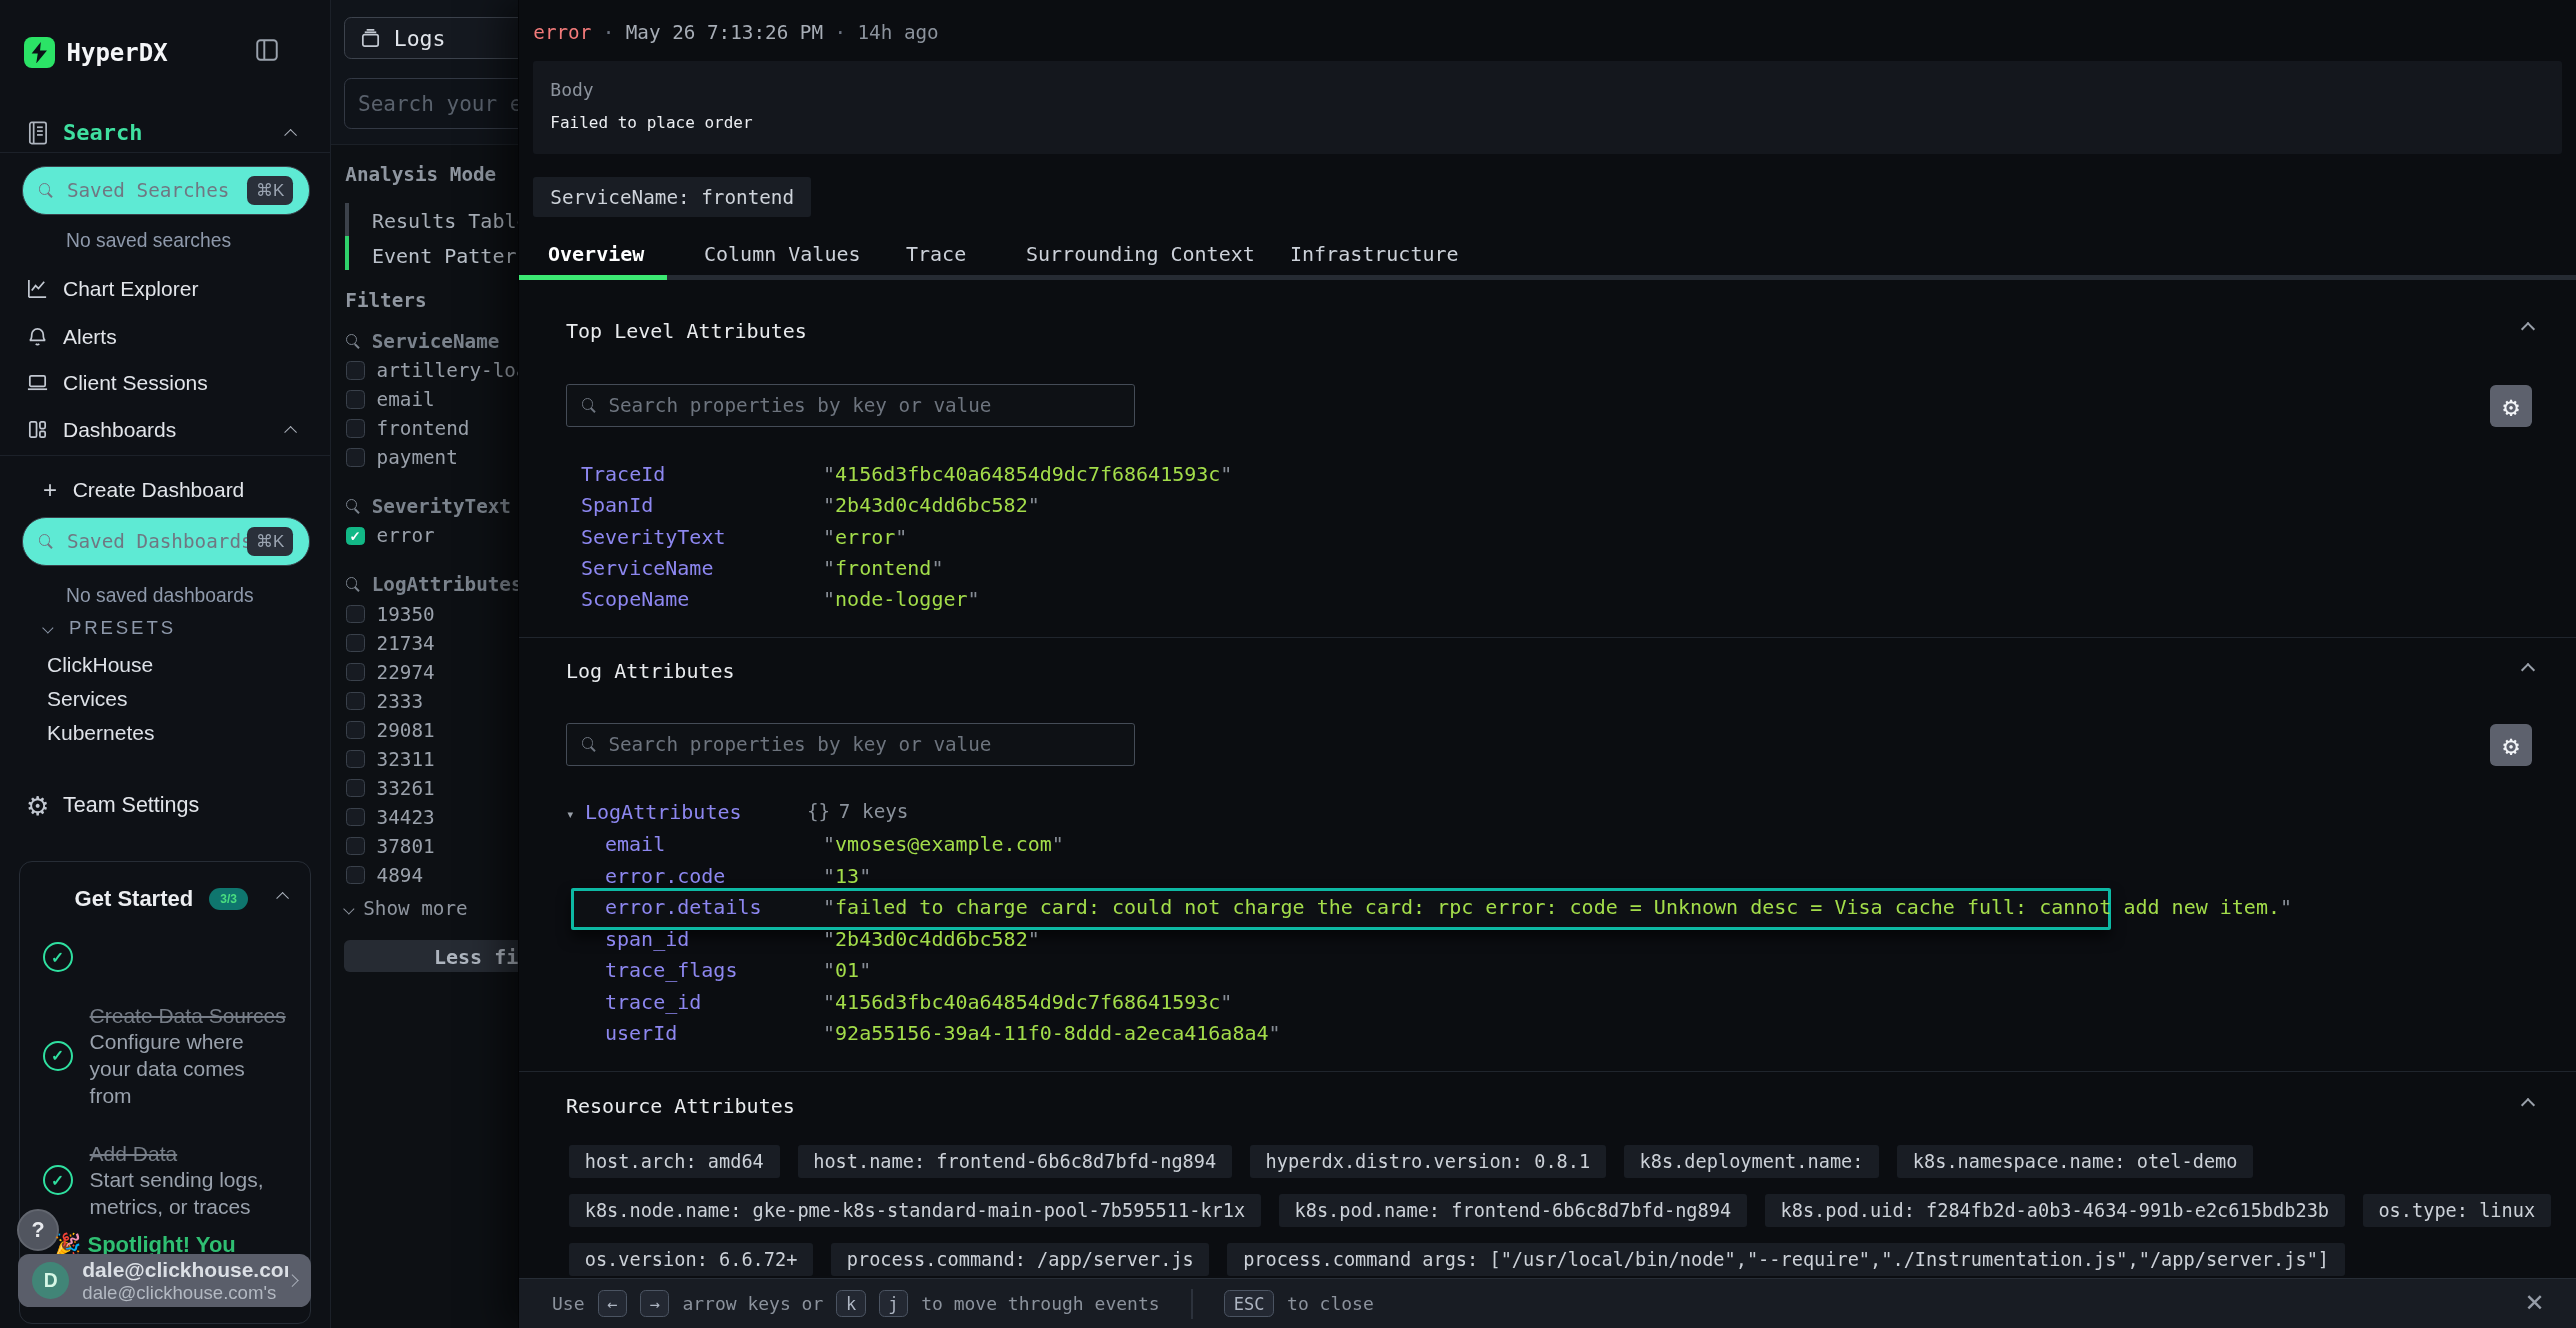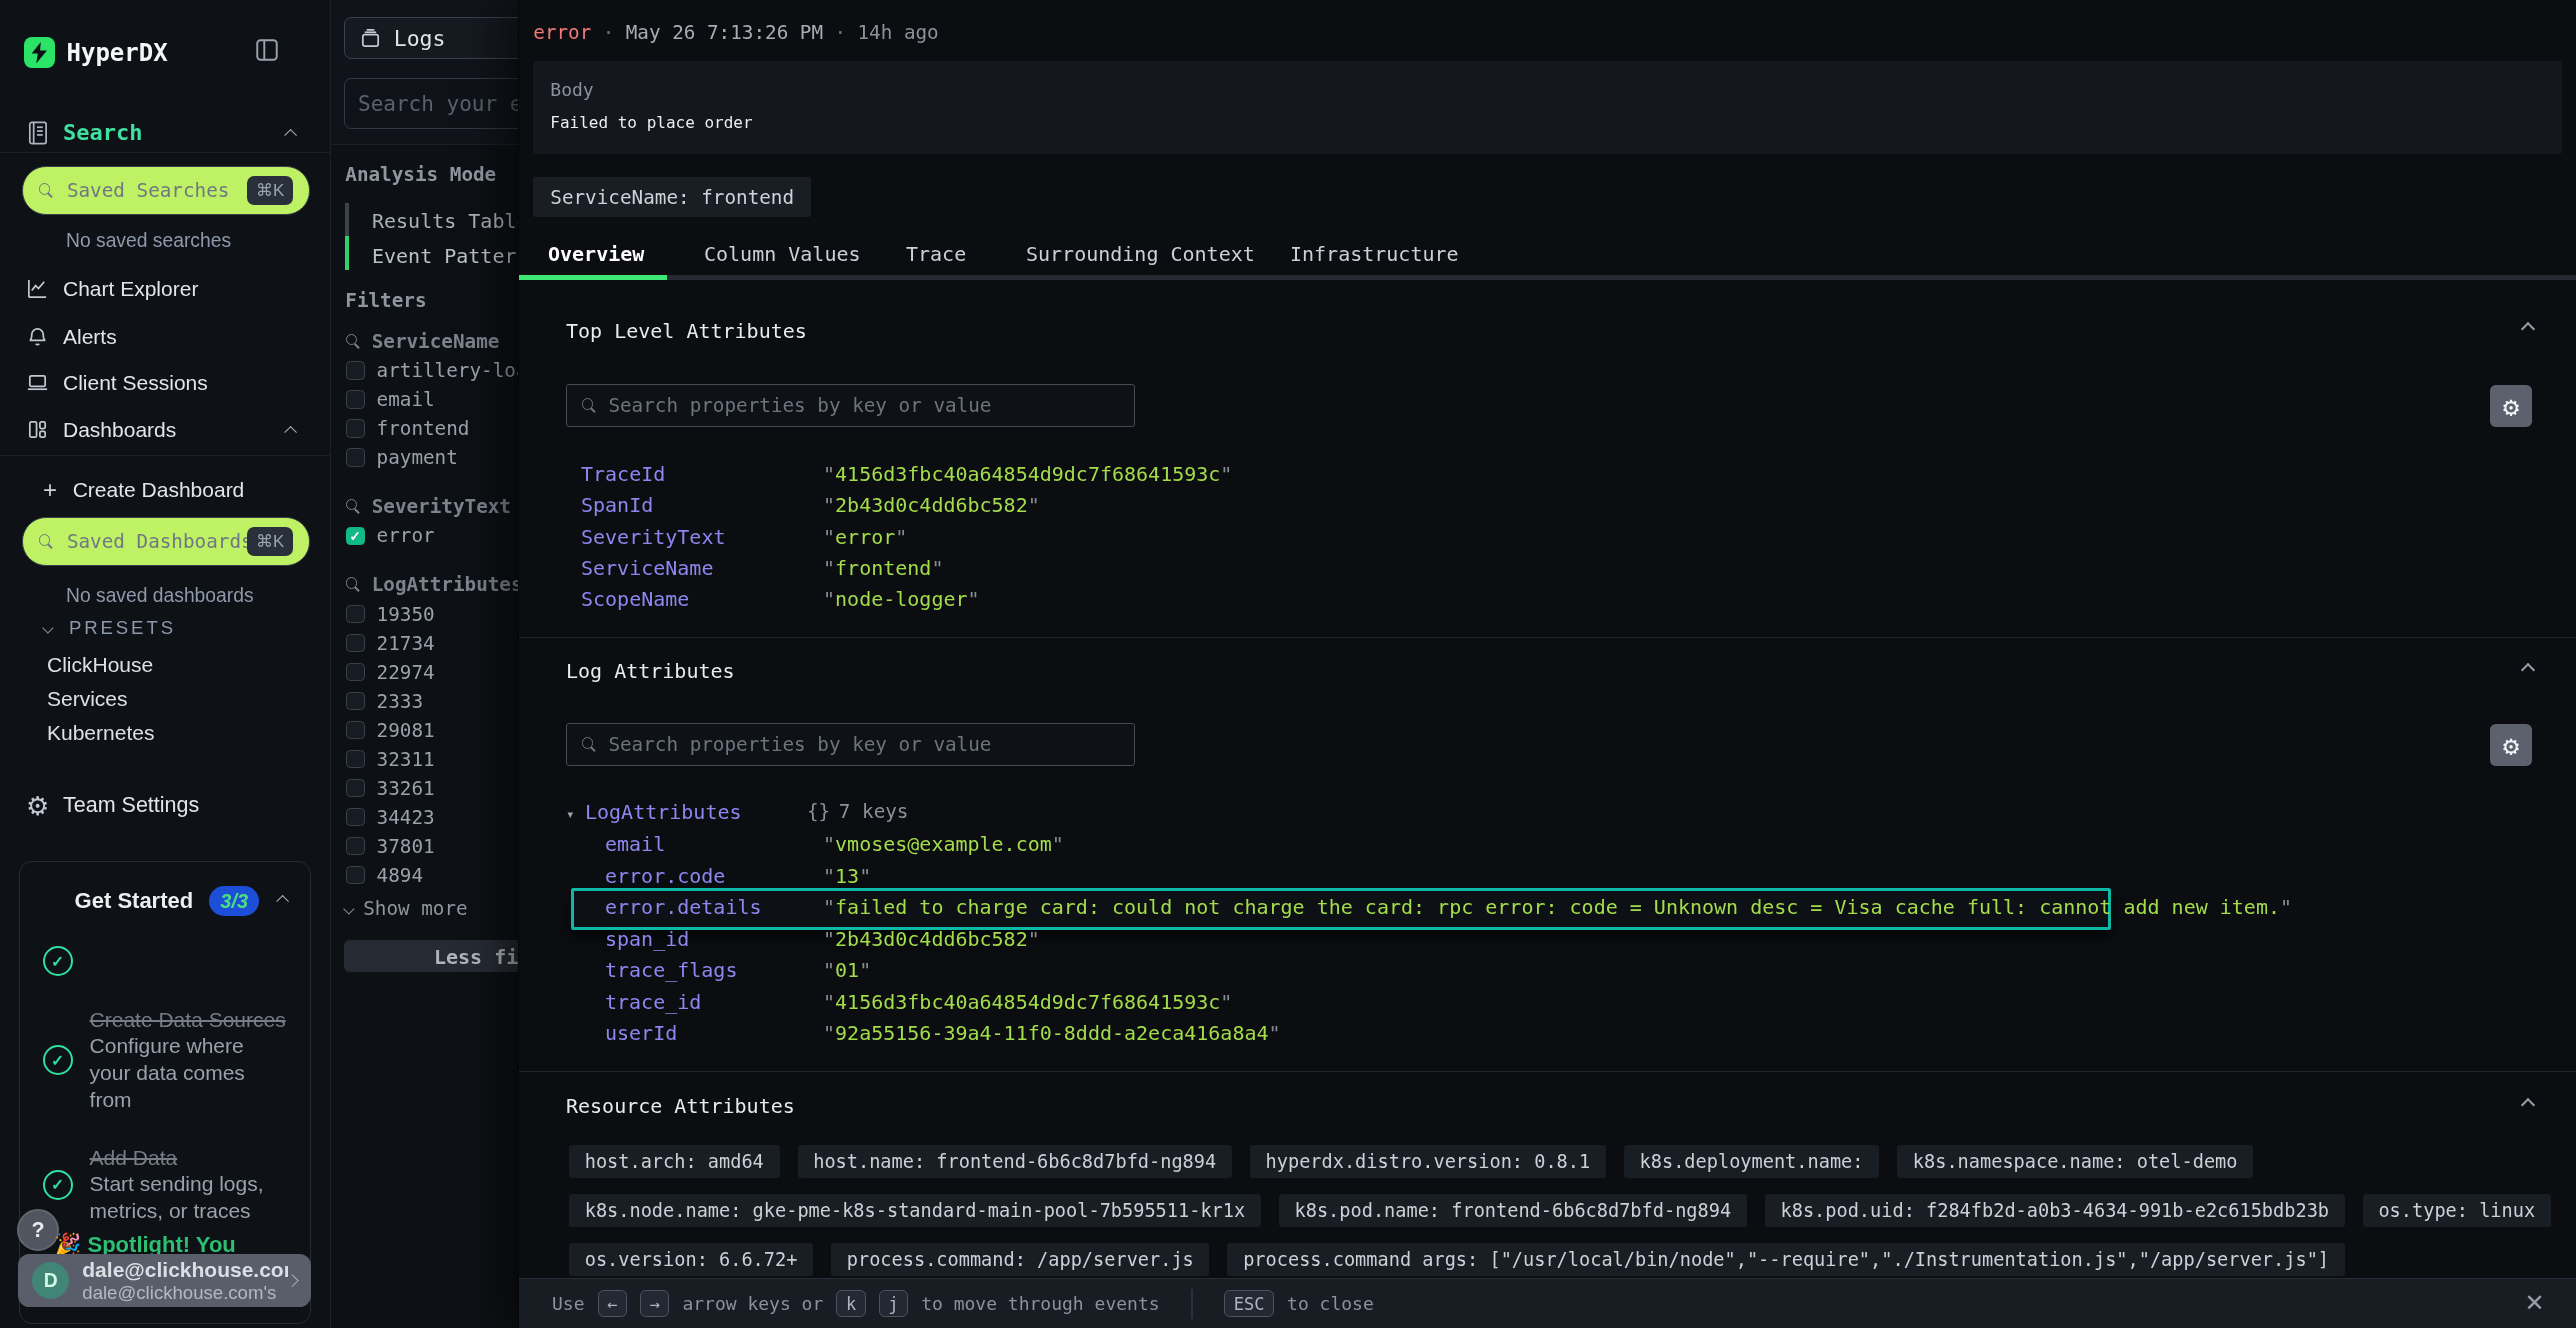--- a/index.html
+++ b/index.html
@@ -21,37 +21,37 @@
   #sidebar { position:absolute; left:0; top:0; width:331px; height:1328px; background:#0e1116; border-right:0.7px solid #1c2129; z-index:1; }
   .logo-row { position:absolute; left:23.6px; top:34px; width:286px; height:37px; display:flex; align-items:center; }
   .bolt { width:31.5px; height:31.5px; border-radius:7.9px; background:#2be366; display:flex; align-items:center; justify-content:center; }
   .logo-text { margin-left:11.4px; font-family:"DejaVu Sans Mono", monospace; font-weight:bold; font-size:24px; color:#f4f6f8; }
   .collapse-btn { position:absolute; right:29px; top:2.9px; color:#9aa2ad; }
   .nav-row { position:absolute; left:0; width:331px; height:37px; display:flex; align-items:center; padding-left:26px; color:#e2e5ea; font-size:21px; }
   .nav-row .icn { width:24px; color:#c2c8d1; margin-right:13px; display:flex; }
   .search-nav { color:#3fe0a0; font-family:"DejaVu Sans Mono", monospace; font-weight:bold; font-size:22px; }
   .search-nav .icn { color:#aeb5bf; }
   .side-div { position:absolute; left:0; width:331px; height:0.7px; background:#1c2129; }
-  .pill-input { position:absolute; left:21.5px; width:288px; height:49px; border:1.4px solid #394049; border-radius:24px; background:#bef264; display:flex; align-items:center; padding:0 15.7px; color:#707782; }
+  .pill-input { position:absolute; left:21.5px; width:288px; height:49px; border:1.4px solid #394049; border-radius:24px; background:#5eead4; display:flex; align-items:center; padding:0 15.7px; color:#707782; }
   .pill-input .ph { font-family:"DejaVu Sans Mono", monospace; font-size:19.3px; margin-left:13px; flex:1; white-space:nowrap; overflow:hidden; }
   .kbd-badge { background:#2a303a; color:#9aa3b0; border-radius:7.2px; padding:3.6px 8.6px; font-size:17px; }
   .muted-note { position:absolute; left:66px; font-size:19.3px; color:#8e99ab; }
   .plus-glyph { font-size:24px; color:#cdd2d9; margin-right:15.7px; font-weight:300; }
   .presets-row { position:absolute; left:44px; display:flex; align-items:center; gap:17px; color:#8e99ab; }
   .presets-row .chev { width:7.9px; height:7.9px; border-width:1.8px 1.8px 0 0; }
   .presets-label { font-size:18.6px; letter-spacing:2.9px; }
   #preset-list { position:absolute; left:47px; top:648px; }
   #preset-list div { height:34px; font-size:21px; color:#dde1e7; display:flex; align-items:center; }
   .gear-glyph { font-size:26px; line-height:1; color:#c2c8d1; }
 
   
   #get-started { position:absolute; left:18.6px; top:861px; width:292px; height:463px; border:1.4px solid #272d36; border-radius:13px; background:#0e1116; padding:24px 23px; }
   .gs-head { display:flex; align-items:center;margin-left:32px; }
   .gs-title { font-weight:bold; font-size:22px; color:#eceef1; }
-  .gs-badge { margin-left:15.7px; background:#1d4ed8; color:#4ade80; font-weight:bold; font-size:20px; border-radius:715px; padding:3.6px 11.4px;font-style:italic; }
+  .gs-badge { margin-left:15.7px; background:#0f766e; color:#4ade80; font-weight:bold; font-size:12px; border-radius:715px; padding:3.6px 11.4px; }
   .gs-chev { margin-left:auto; color:#aab2bc; }
   .step { display:flex; gap:17px; margin-top:30px; align-items:center; }
   .step-circle { flex:none; width:30px; height:30px; border:2.1px solid #2fe0a0; border-radius:50%; color:#2fe0a0; font-size:15.7px; font-weight:bold; display:flex; align-items:center; justify-content:center; }
   .step-title { font-size:21px; color:#767d87; text-decoration:line-through; line-height:1.3; }
   .step-desc { font-size:21px; color:#99a1ac; line-height:1.28; }
 
   #help-circle { position:absolute; left:17px; top:1209px; width:42px; height:42px; border-radius:50%; background:#51555f; border:2.1px solid #62666f; color:#e8eaee; font-weight:bold; font-size:21.5px; display:flex; align-items:center; justify-content:center; }
   #promo-teaser { position:absolute; left:54px; top:1232px; font-weight:bold; font-size:22px; color:#2fbf72; white-space:nowrap; }
   #user-pill { position:absolute; left:18px; top:1254px; width:293px; height:53px; border-radius:11.4px; background:#5a5e6a; display:flex; align-items:center; padding:0 14.3px; z-index:2; }
   .avatar { flex:none; width:37px; height:37px; border-radius:50%; background:#418577; color:#d6f7e6; font-weight:bold; font-size:19.3px; display:flex; align-items:center; justify-content:center; }

